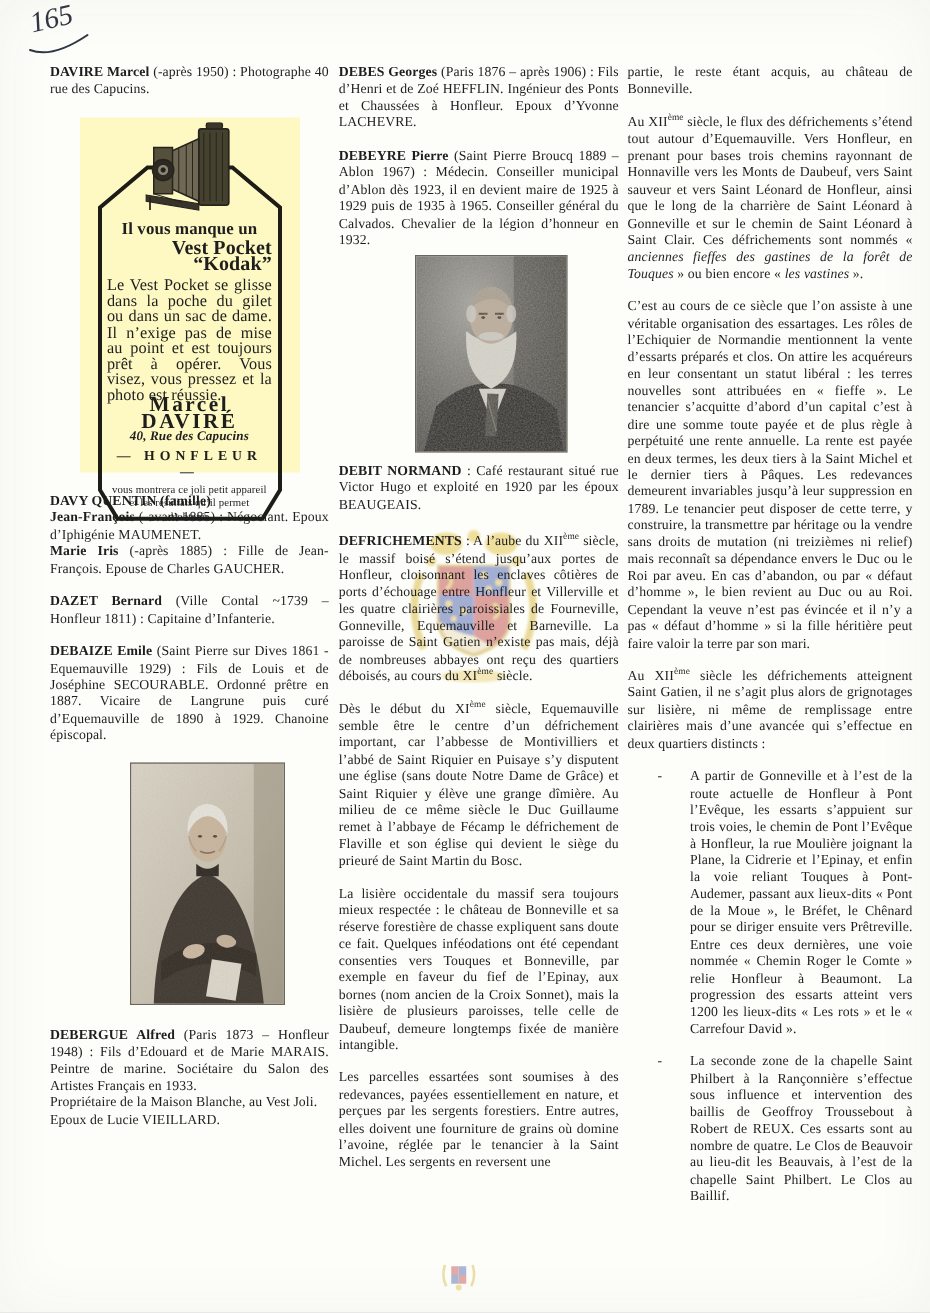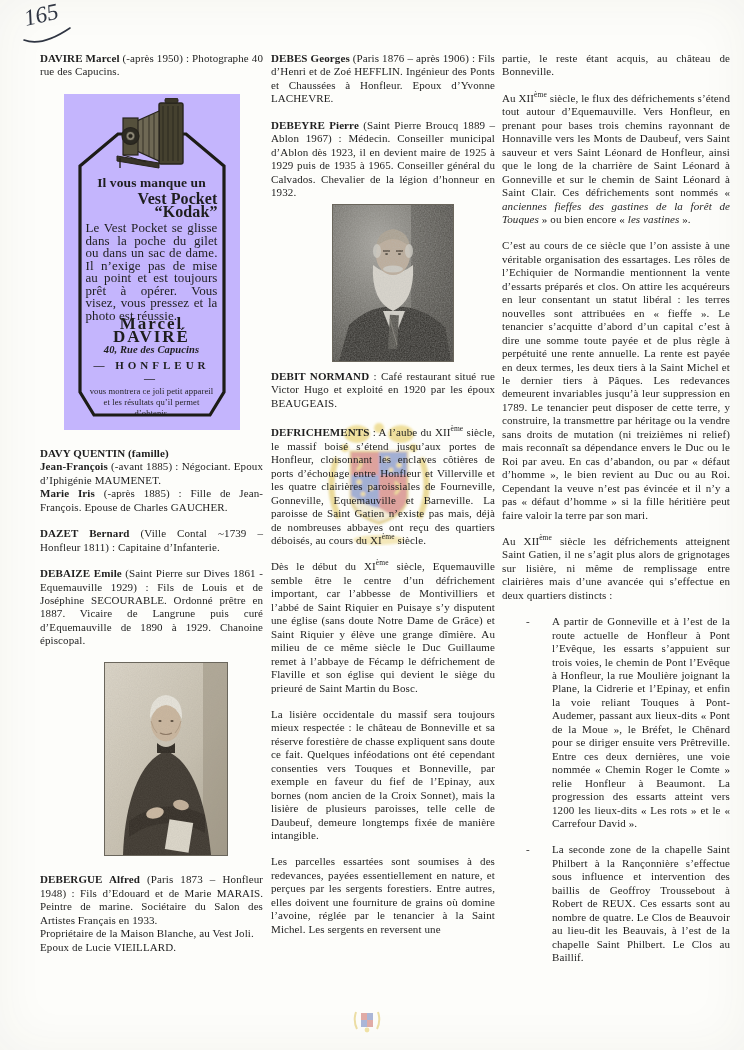--- a/index.html
+++ b/index.html
@@ -15,22 +15,22 @@
   .col-mid   { left:271px; width:224px; }
   .col-right { left:502px; width:228px; }
   p { margin:0; }
   .mt  { margin-top:13px; }
   .ename { font-weight:bold; }
   sup.c { font-size:7.5px; vertical-align:super; line-height:0; }
   .blk { display:block; }
   .it { font-style:italic; }
 
   
-  .kodak-ad { position:relative; width:176px; height:336px;
-              margin:15px auto 17px auto; background:#c4b5fd; }
+  .kodak-ad { position:relative; width:176px; height:284px;
+              margin:15px auto 17px auto; background:#fef9c3; }
   .tag-svg { position:absolute; left:0; top:0; }
   .camera-svg { position:absolute; left:42px; top:4px; }
   .ad-text { position:absolute; left:22px; right:22px; text-align:center; }
   .ad-h1 { top:82px;  font-weight:bold; font-size:13.5px; }
   .ad-h2 { top:98px;  font-weight:bold; font-size:16px;text-align:right; }
   .ad-body { top:128px; font-size:13px; line-height:12.6px; text-align:justify; }
   .ad-name { top:223px; font-weight:bold; font-size:17px; letter-spacing:2px; }
   .ad-addr { top:249px; font-style:italic; font-weight:bold; font-size:10.5px; }
   .ad-city { top:265px; font-weight:bold; font-size:11px; letter-spacing:4px; }
   .ad-foot { top:292px; font-size:8.6px; line-height:11px; }

